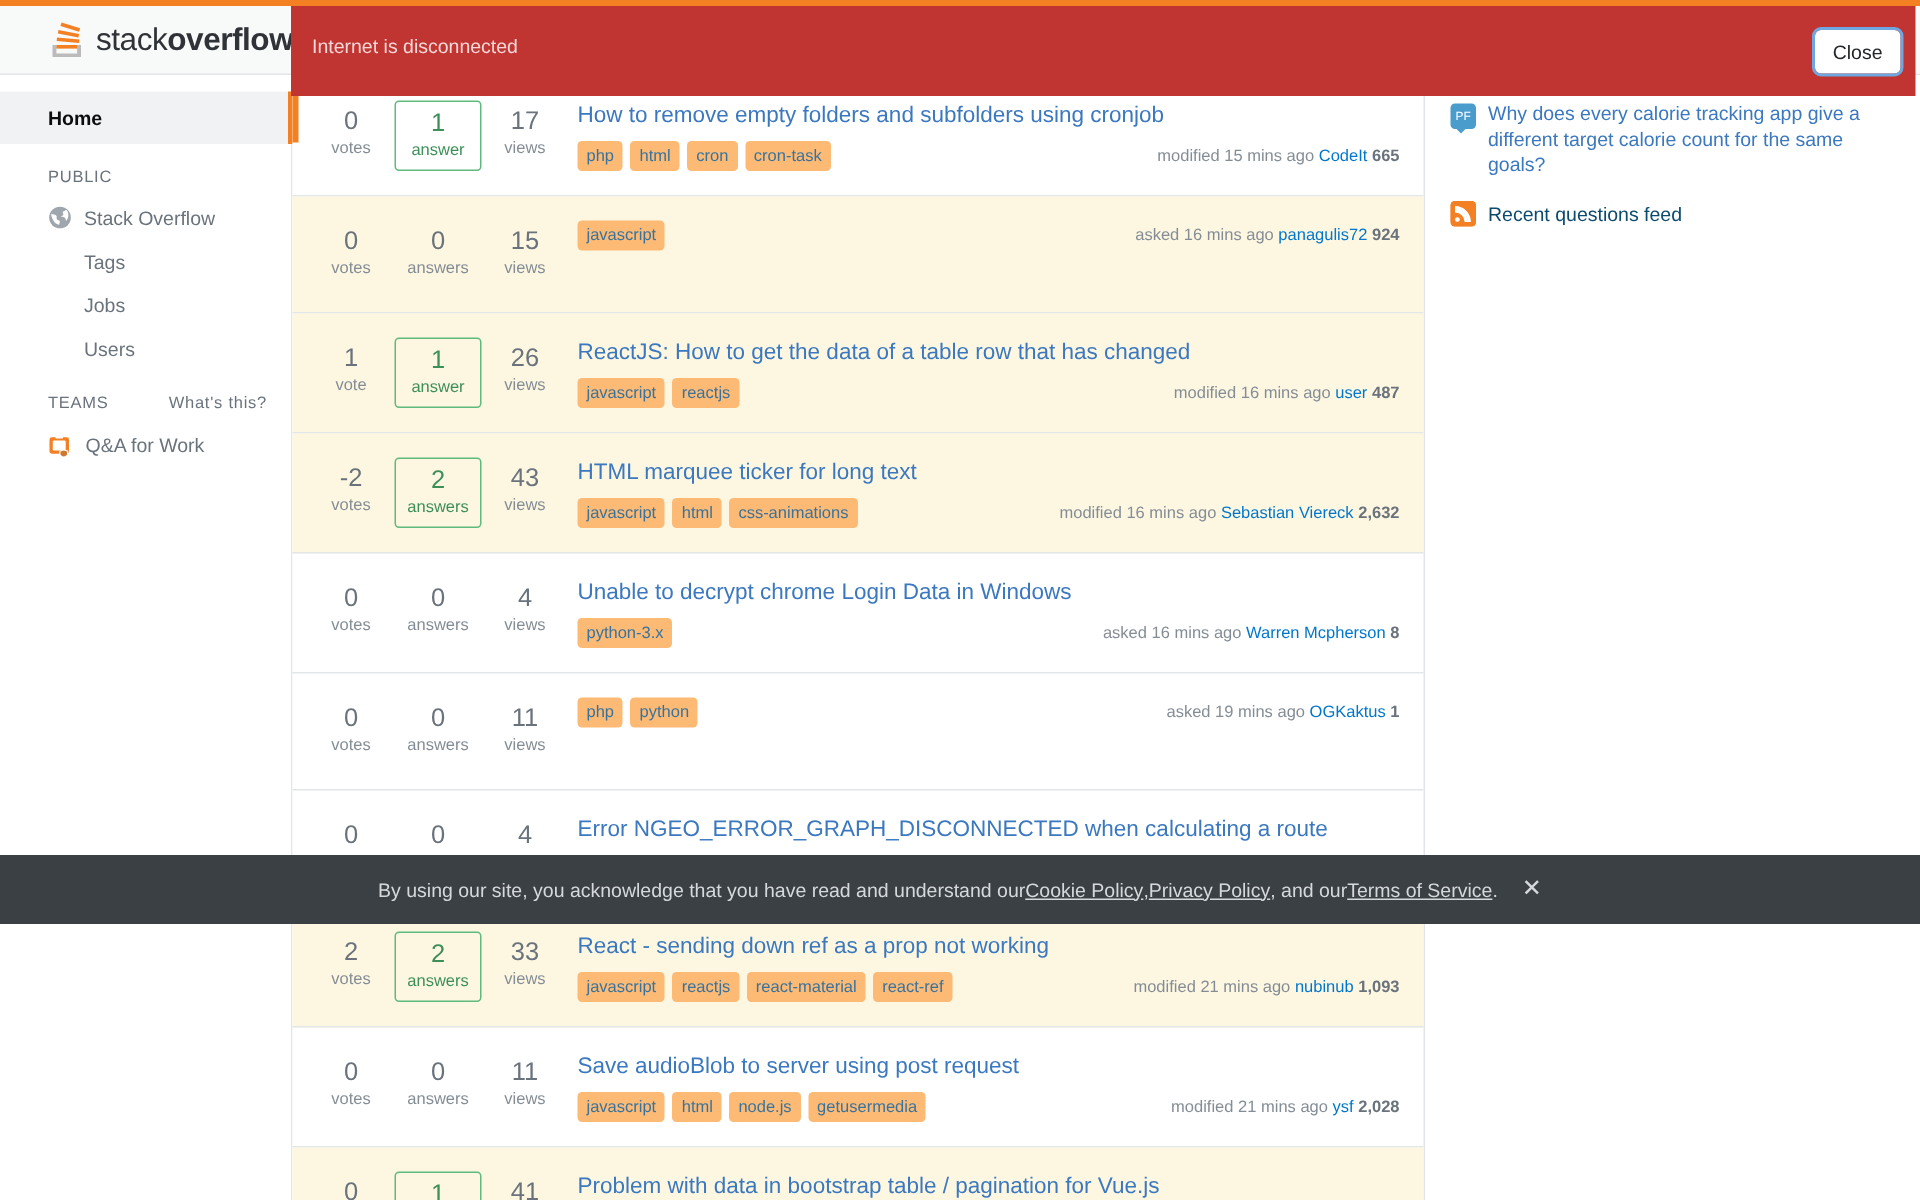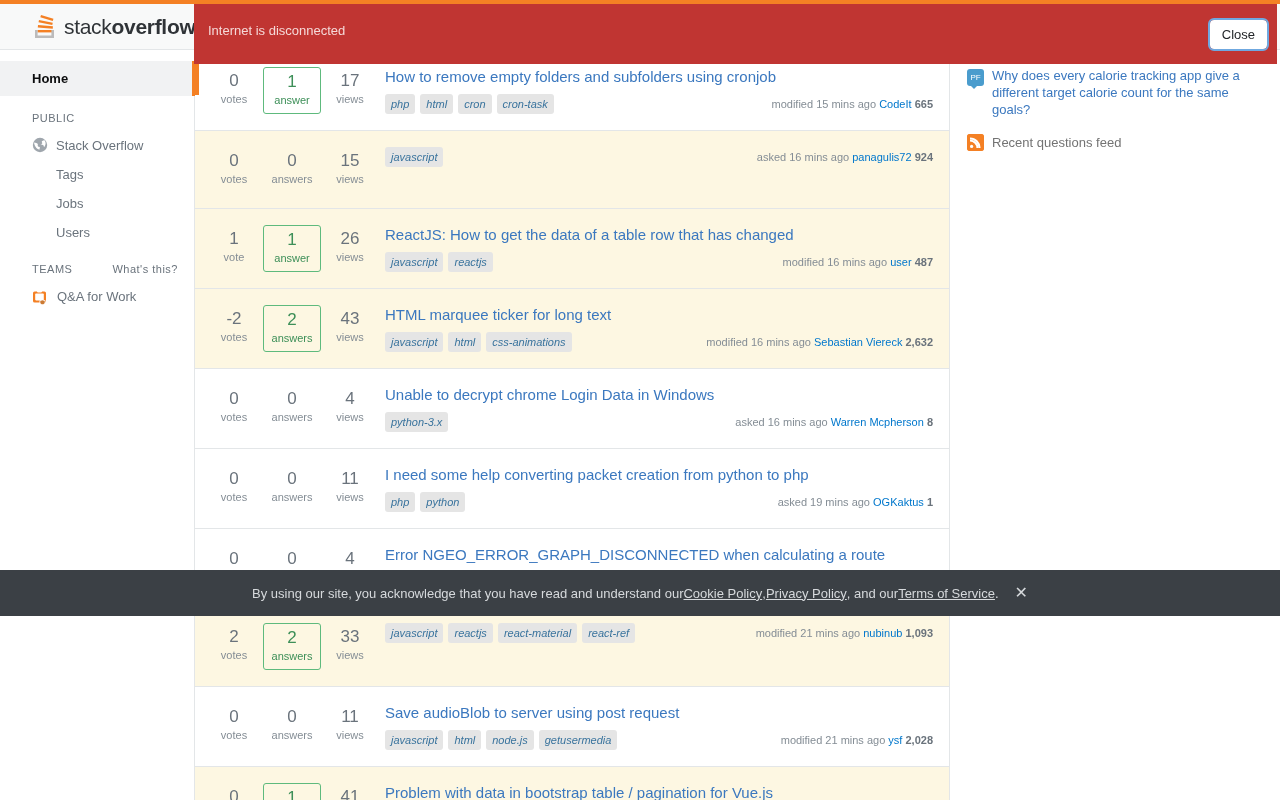--- a/index.html
+++ b/index.html
@@ -66,21 +66,21 @@
   .nav-section-head {
     padding: 16px 0 6px 32px; color: #6a737c; font-size: 11px;
     letter-spacing: .5px; display: flex; justify-content: space-between;
     padding-right: 16px; align-items: flex-end;
   }
   .nav-section-head .whats-this { font-size: 11px; color: #6a737c; }
   .nav-item {
     display: flex; align-items: center; gap: 8px;
     padding: 7px 0 7px 32px; color: #6a737c; font-size: 13px;
   }
-  .nav-item.indent { padding-left: 56px; }
+  .nav-item.indent { padding-left: 32px; margin-left: 24px; }
   .globe-icon { width: 16px; height: 16px; flex: 0 0 16px; }
   .teams-icon { width: 17px; height: 17px; flex: 0 0 17px; position: relative; }
 
   
   .content {
     position: absolute; left: 195px; top: 51px; width: 755px; height: 749px;
     background: #ffffff;
     border-right: 1px solid #e3e6e8;
   }
   .q-row {
@@ -109,24 +109,23 @@
   .stat.answered .lbl { color: #3d8f58; }
   .summary { flex: 1 1 auto; min-width: 0; padding-left: 6px; }
   .q-title {
     font-size: 15px; color: #3b78bf; line-height: 19px;
     margin-bottom: 8px; display: block; white-space: nowrap;
     overflow: hidden; text-overflow: ellipsis;
   }
   .q-bottom { display: flex; justify-content: space-between; align-items: center; }
   .tags { display: flex; gap: 5px; flex-wrap: wrap; }
   .tag {
-    background: #e5e5e5; color: #39739d; font-size: 11px;
+    background: #fdba74; color: #39739d; font-size: 11px;
     padding: 4px 6px; border-radius: 3px; line-height: 12px;
     white-space: nowrap;
-    font-style: italic;
   }
   .meta { font-size: 11px; color: #848d95; white-space: nowrap; padding-left: 12px; }
   .meta .uname { color: #0077cc; text-align: center; }
   .meta .rep { color: #6a737c; font-weight: bold; }
 
   
   .rightbar {
     position: absolute; left: 951px; top: 51px; width: 329px; height: 749px;
     background: #ffffff; padding: 16px 16px 0 16px;
     font-size: 13px;
@@ -144,21 +143,21 @@
     content: ""; position: absolute; bottom: -3px; left: 3px;
     border-left: 4px solid transparent; border-right: 4px solid transparent;
     border-top: 4px solid #4a9ccd;
   }
   .hot-item .htext { color: #3b78bf; line-height: 17px; font-size: 13px; }
   .feed-item { display: flex; gap: 8px; align-items: center; }
   .rss-icon {
     flex: 0 0 17px; width: 17px; height: 17px; border-radius: 3px;
     background: #f48024; position: relative;
   }
-  .feed-item span { color: #737373; font-size: 13px; }
+  .feed-item span { color: #0c4a6e; font-size: 13px; }
 
   
   .notif {
     position: absolute; left: 194px; top: 4px; width: 1083px; height: 60px;
     background: #c03532; z-index: 40;
     display: flex; align-items: flex-start;
   }
   .notif-text {
     color: #f5d9d8; font-size: 13px; padding: 19px 0 0 14px;
   }
@@ -423,21 +422,20 @@
         <div class="stat">
           <div class="num">0</div>
           <div class="lbl">answers</div>
         </div>
         <div class="stat">
           <div class="num">11</div>
           <div class="lbl">views</div>
         </div>
       </div>
       <div class="summary">
-        <a class="q-title" href="#" style="text-decoration: none;">I need some help converting packet creation from python to php</a>
         <div class="q-bottom">
           <div class="tags">
             <a class="tag" href="#" style="text-decoration: none;">php</a>
             <a class="tag" href="#" style="text-decoration: none;">python</a>
           </div>
           <div class="meta"><span>asked 19 mins ago</span> <a class="uname" href="#" style="text-decoration: none;">OGKaktus</a> <span class="rep">1</span></div>
         </div>
       </div>
     </div>
     <div class="q-row">
@@ -471,20 +469,21 @@
         <div class="stat answered">
           <div class="num">2</div>
           <div class="lbl">answers</div>
         </div>
         <div class="stat">
           <div class="num">33</div>
           <div class="lbl">views</div>
         </div>
       </div>
       <div class="summary">
+        <a class="q-title" href="#" style="text-decoration: none;">React - sending down ref as a prop not working</a>
         <div class="q-bottom">
           <div class="tags">
             <a class="tag" href="#" style="text-decoration: none;">javascript</a>
             <a class="tag" href="#" style="text-decoration: none;">reactjs</a>
             <a class="tag" href="#" style="text-decoration: none;">react-material</a>
             <a class="tag" href="#" style="text-decoration: none;">react-ref</a>
           </div>
           <div class="meta"><span>modified 21 mins ago</span> <a class="uname" href="#" style="text-decoration: none;">nubinub</a> <span class="rep">1,093</span></div>
         </div>
       </div>

